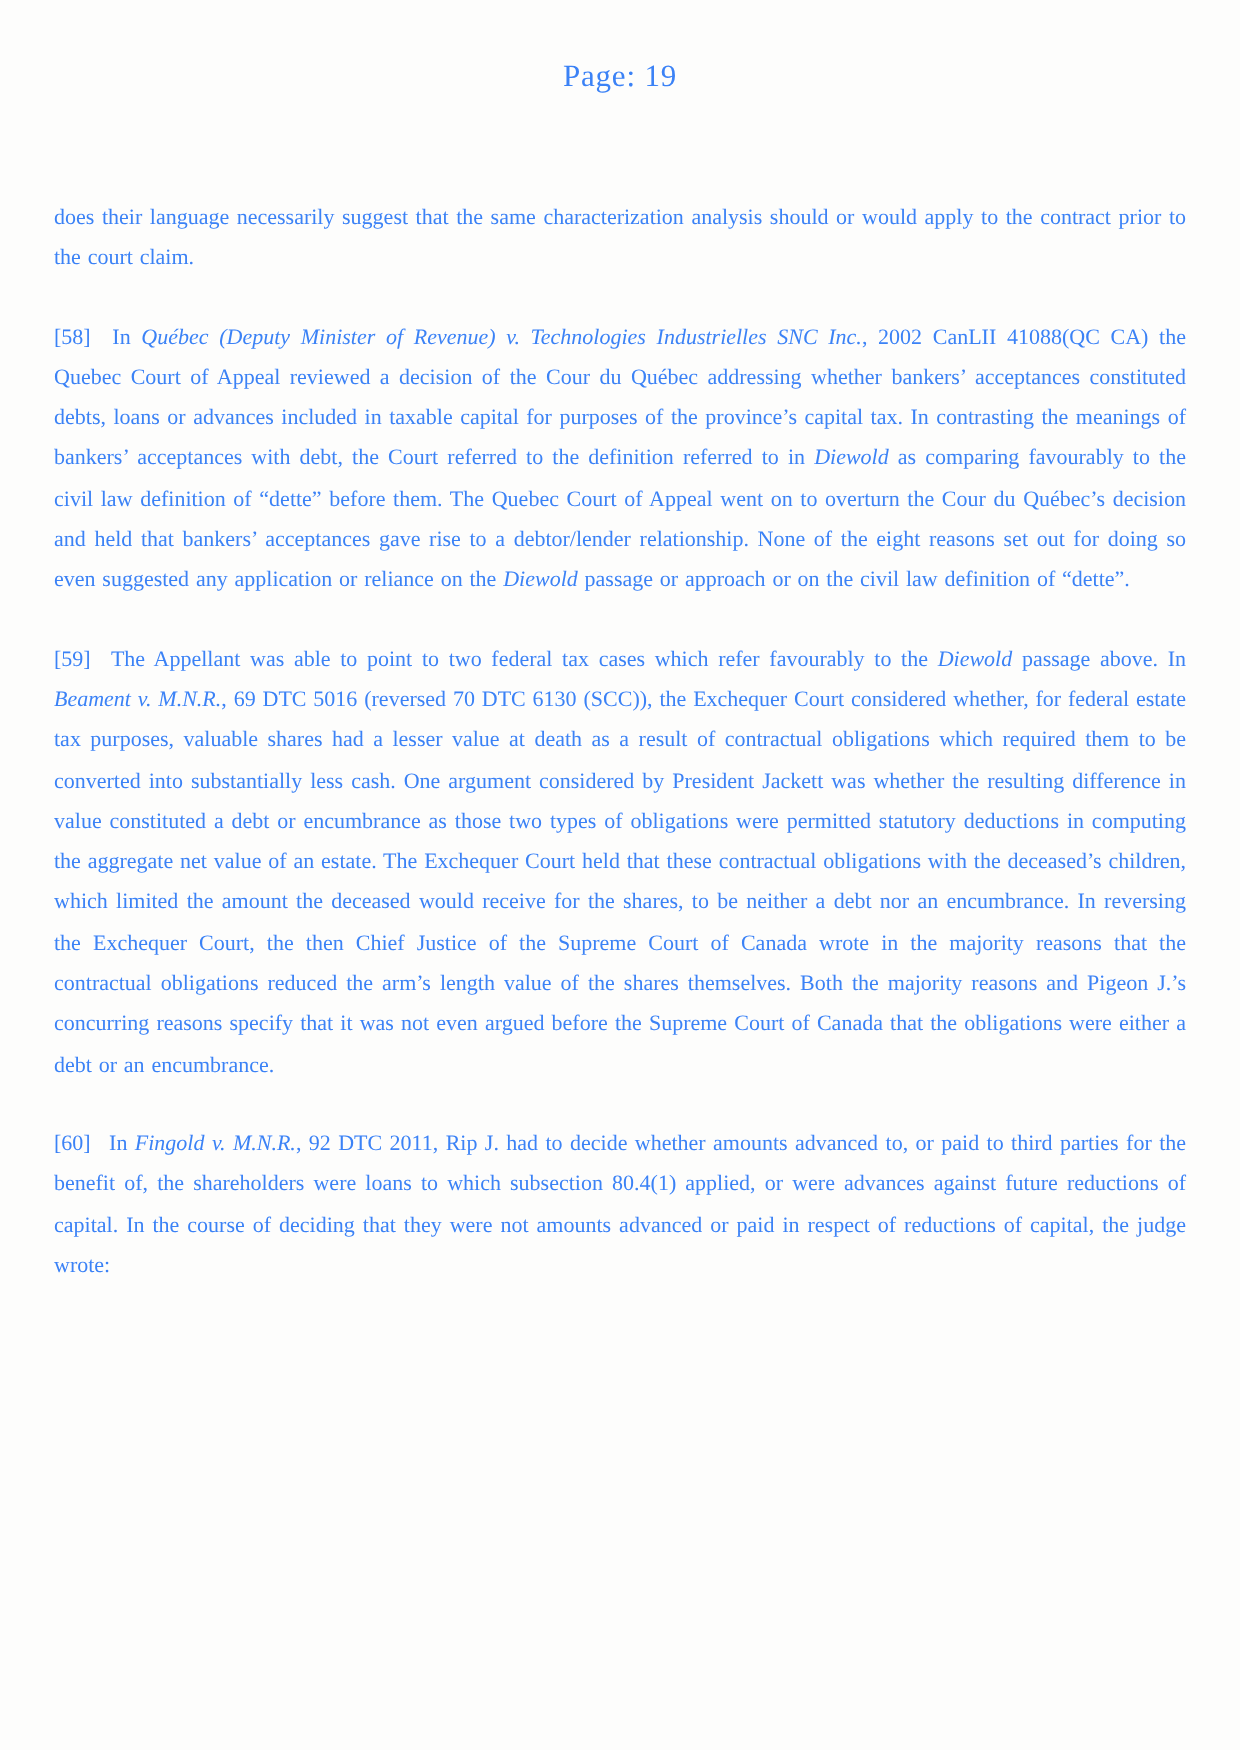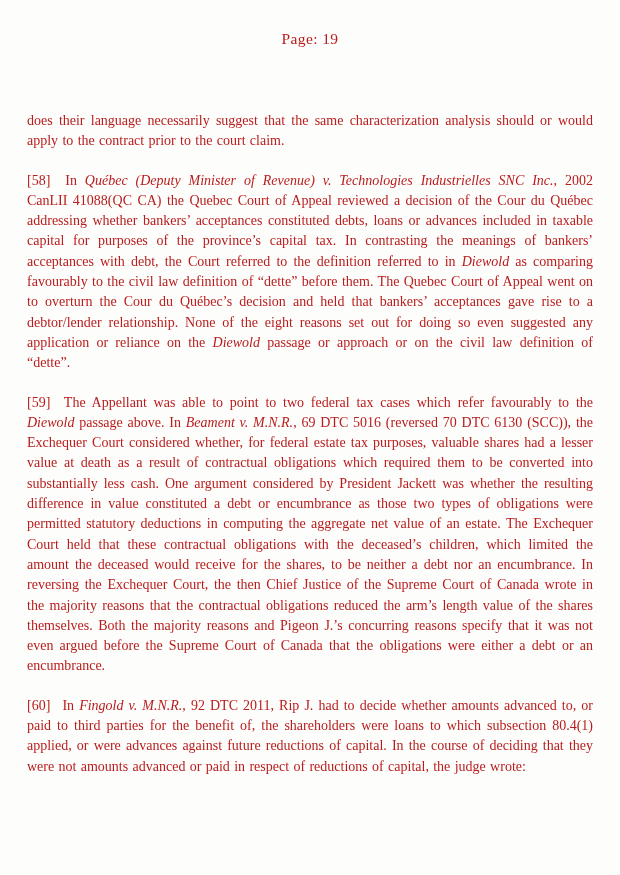--- a/index.html
+++ b/index.html
@@ -5,42 +5,42 @@
   html, body {
     margin: 0;
     padding: 0;
     background: #ffffff;
   }
   .page {
     position: relative;
     width: 620px;
     height: 875px;
     background: #fdfdfc;
-    color: #b91c1c;
+    color: #3b82f6;
     font-family: "Liberation Serif", serif;
     overflow: hidden;
   }
   .page-header {
     position: absolute;
     top: 30px;
     left: 0;
     width: 620px;
     text-align: center;
     font-size: 15.5px;
     letter-spacing: 0.4px;
   }
   .content {
     position: absolute;
     top: 99px;
     left: 27px;
     width: 566px;
   }
   .para {
-    margin: 12px 0 19px 0;
-    font-size: 14px;
+    margin: 0 0 19px 0;
+    font-size: 11px;
     line-height: 20.3px;
     text-align: justify;
     word-spacing: 0.06em;
   }
   .para em {
     font-style: italic;
   }
 </style>
 </head>
 <body>

